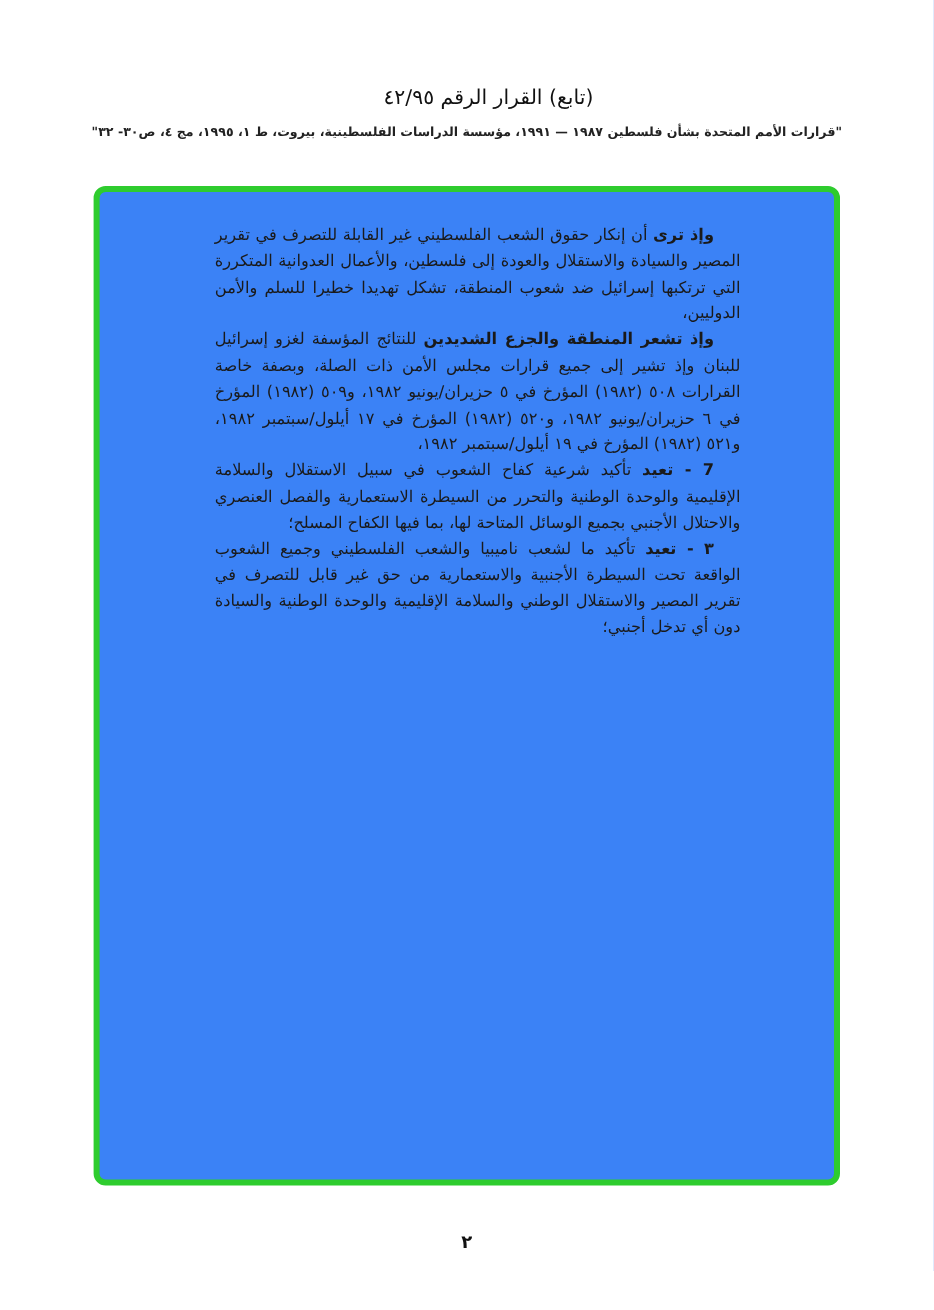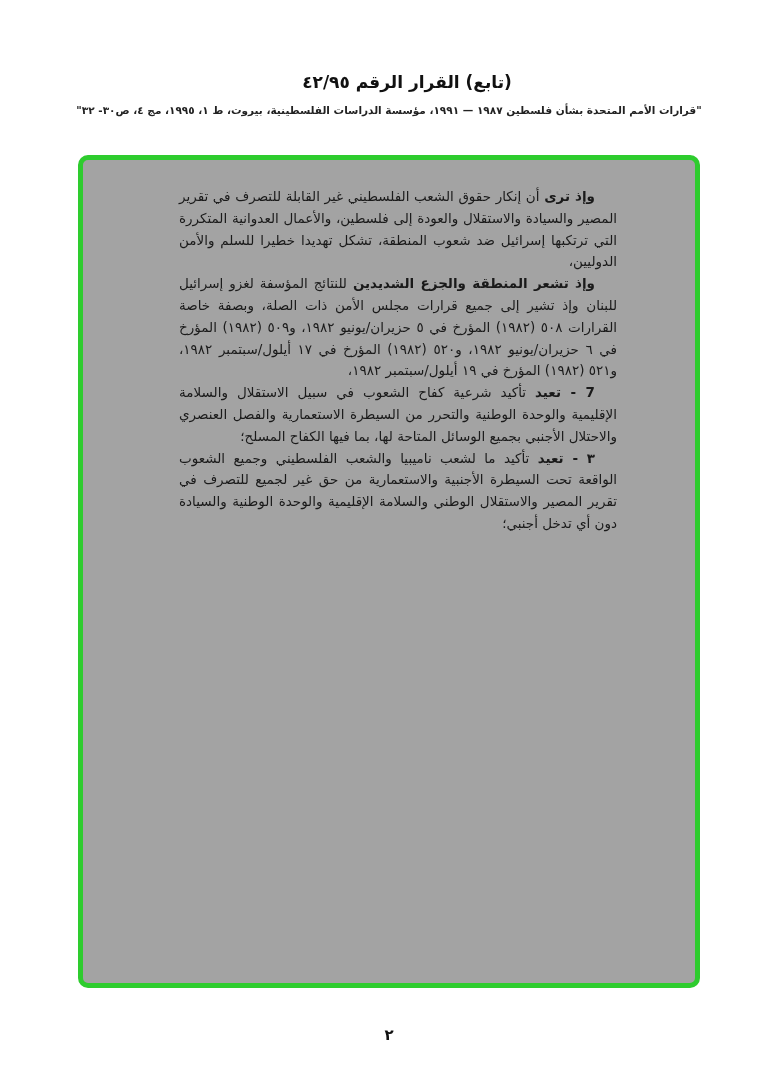--- a/index.html
+++ b/index.html
@@ -21,40 +21,40 @@
   .header {
     position: absolute;
     top: 72px;
     left: 0;
     width: 778px;
     text-align: center;
     direction: rtl;
   }
   .doc-title {
     font-size: 17px;
-    font-weight: bold;
+    font-weight: normal;
     letter-spacing: 0.5px;
     margin: 0;
     padding-left: 36px;
   }
   .doc-citation {
     margin-top: 12px;
     font-size: 10.5px;
     font-weight: bold;
     color: #222222;
   }
   .green-box {
     position: absolute;
     top: 155px;
     left: 78px;
     width: 622px;
     height: 833px;
     border: 5px solid #2ecc2e;
     border-radius: 10px;
-    background: #a3a3a3;
+    background: #3b82f6;
   }
   .text-col {
     direction: rtl;
     text-align: justify;
     width: 438px;
     margin: 26px 78px 0 auto;
     font-size: 13.5px;
     line-height: 21.8px;
     color: #1a1a1a;
   }
@@ -95,21 +95,21 @@
       <p>
         <span class="lead">وإذ تشعر المنطقة والجزع الشديدين</span><span> للنتائج المؤسفة لغزو إسرائيل للبنان وإذ تشير إلى جميع قرارات مجلس الأمن ذات الصلة، وبصفة خاصة القرارات ٥٠٨ (١٩٨٢) المؤرخ في ٥ حزيران/يونيو ١٩٨٢، و٥٠٩ (١٩٨٢) المؤرخ في ٦ حزيران/يونيو ١٩٨٢، و٥٢٠ (١٩٨٢) المؤرخ في ١٧ أيلول/سبتمبر ١٩٨٢، و٥٢١ (١٩٨٢) المؤرخ في ١٩ أيلول/سبتمبر ١٩٨٢،</span>
       </p>
 
 
       <p>
         <span class="lead">7 - تعيد</span><span> تأكيد شرعية كفاح الشعوب في سبيل الاستقلال والسلامة الإقليمية والوحدة الوطنية والتحرر من السيطرة الاستعمارية والفصل العنصري والاحتلال الأجنبي بجميع الوسائل المتاحة لها، بما فيها الكفاح المسلح؛</span>
       </p>
 
       <p>
-        <span class="lead">٣ - تعيد</span><span> تأكيد ما لشعب ناميبيا والشعب الفلسطيني وجميع الشعوب الواقعة تحت السيطرة الأجنبية والاستعمارية من حق غير لجميع للتصرف في تقرير المصير والاستقلال الوطني والسلامة الإقليمية والوحدة الوطنية والسيادة دون أي تدخل أجنبي؛</span>
+        <span class="lead">٣ - تعيد</span><span> تأكيد ما لشعب ناميبيا والشعب الفلسطيني وجميع الشعوب الواقعة تحت السيطرة الأجنبية والاستعمارية من حق غير قابل للتصرف في تقرير المصير والاستقلال الوطني والسلامة الإقليمية والوحدة الوطنية والسيادة دون أي تدخل أجنبي؛</span>
       </p>
 
 
 
     </div>
   </div>
 
   <div class="page-number">٢</div>
 
 </div>

